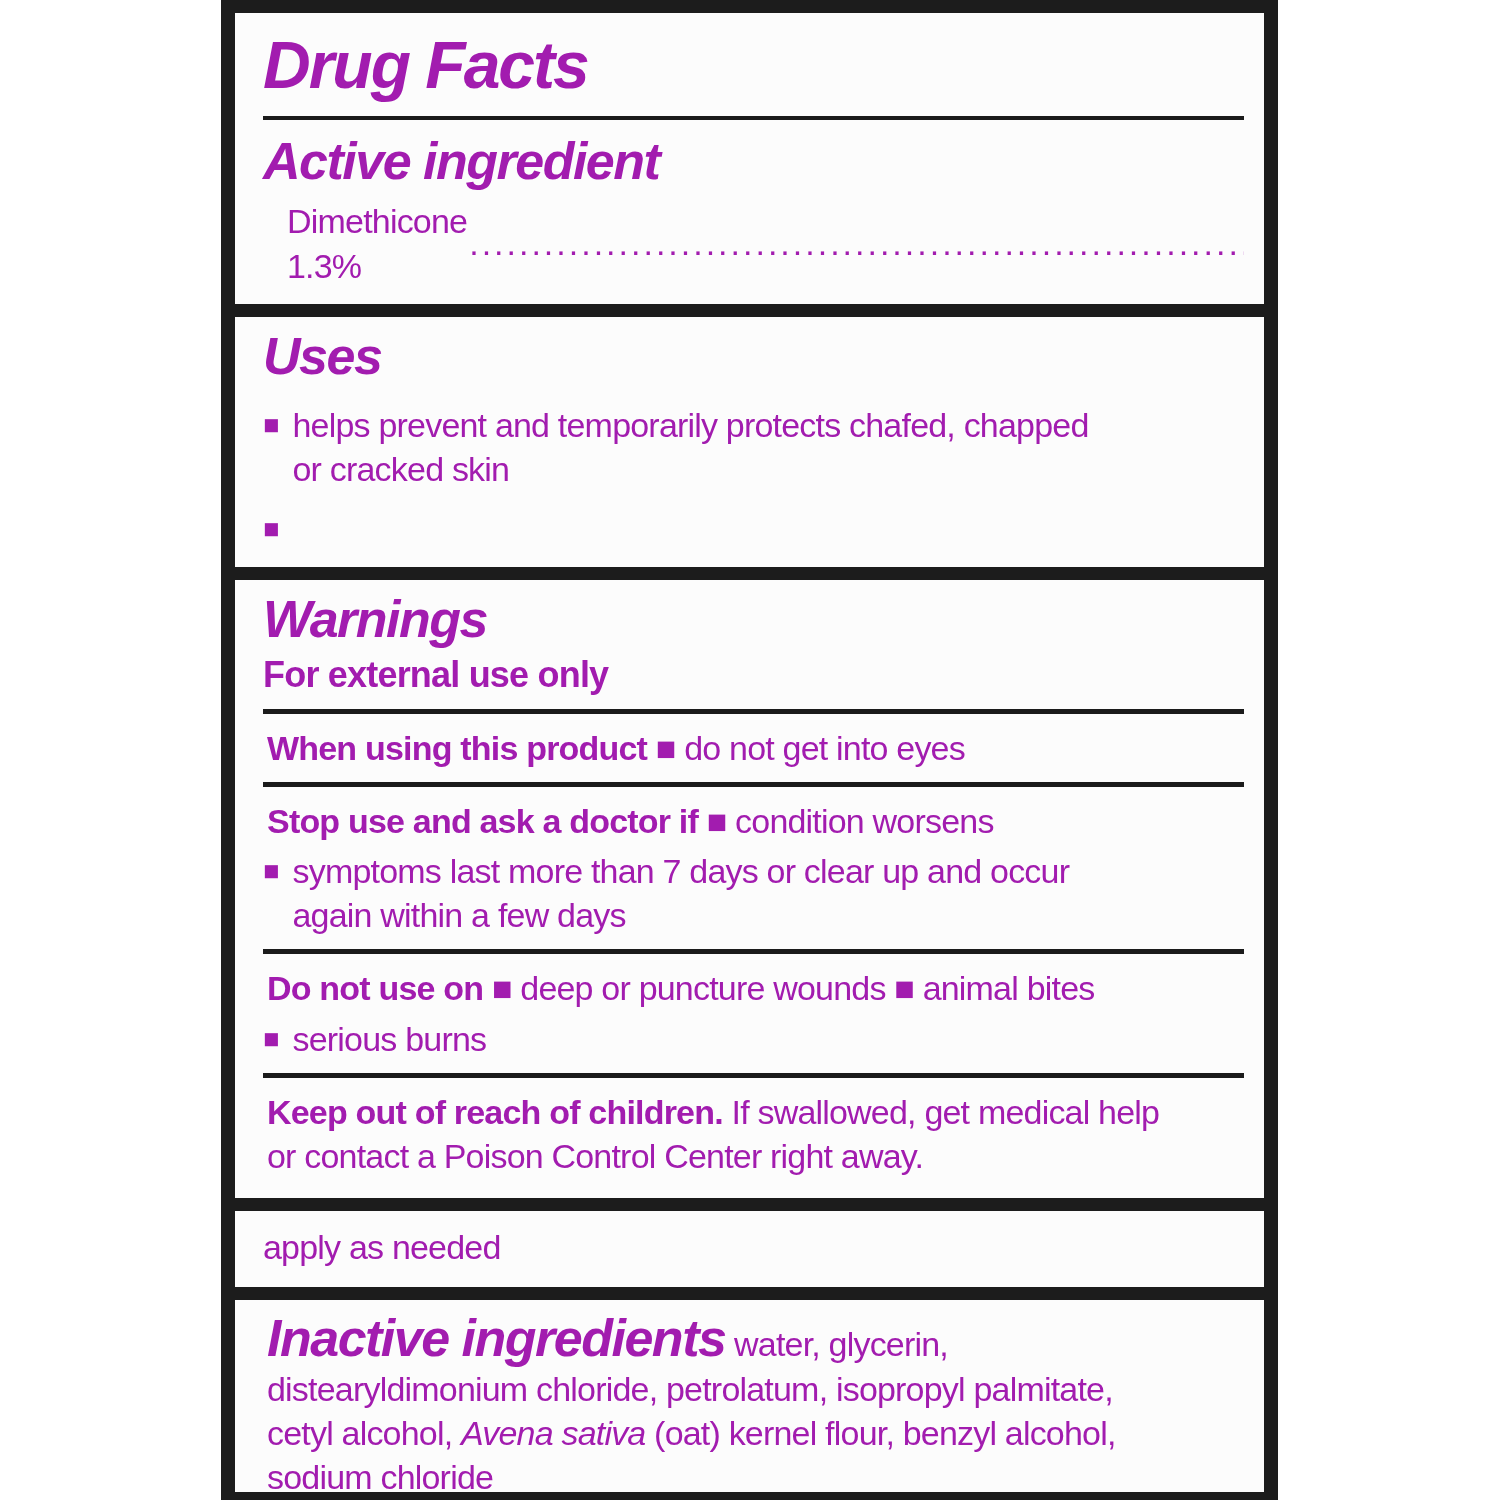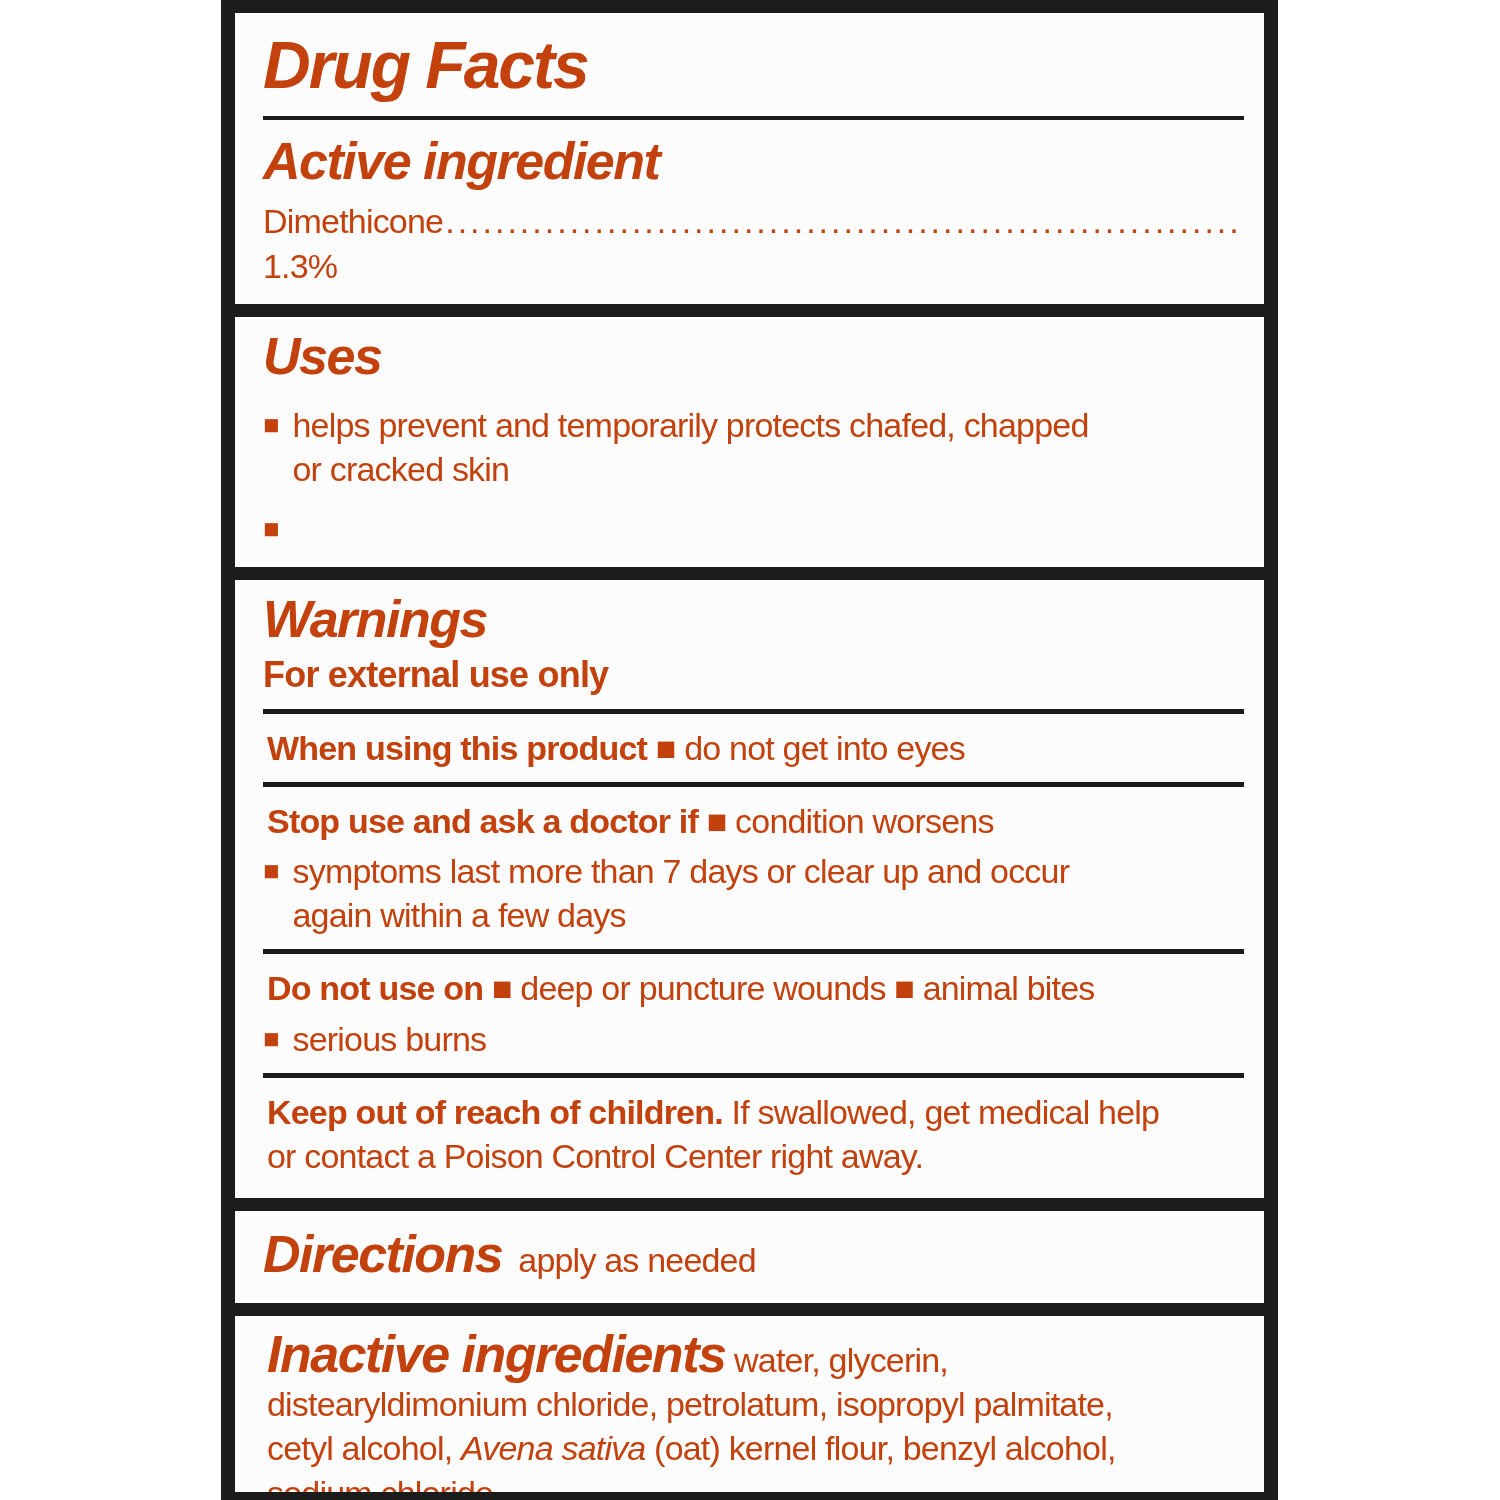--- a/index.html
+++ b/index.html
@@ -1,21 +1,21 @@
 <!DOCTYPE html>
 <html><head>
 <meta charset="utf-8">
 <style>
   * { margin:0; padding:0; box-sizing:border-box; }
   html,body { background:#ffffff; }
   .page {
     position:relative; width:1500px; height:1500px; overflow:hidden;
     background:#ffffff;
     font-family:"Liberation Sans","DejaVu Sans",sans-serif;
-    color:#c2410c;
+    color:#a21caf;
     font-stretch:condensed;
   }
   .df-label {
     position:absolute; left:221px; top:0; width:1057px;
     background:#1c1c1c;
     padding:13px 14px 11px 14px;
     display:flex; flex-direction:column; gap:13px;
   }
   .sec { background:#fcfcfc; padding:10px 20px 16px 28px; }
   .df-title {
@@ -23,21 +23,21 @@
     letter-spacing:-2px; padding-top:6px;
   }
   .rule-thin { border:none; border-top:4px solid #1b1b1b; margin:14px 0 12px 0; }
   .h2 {
     font-style:italic; font-weight:700; font-size:52px; line-height:1.15;
     letter-spacing:-1.5px;
   }
   .body-text { font-size:34px; line-height:1.3; letter-spacing:-0.8px; }
   .b { font-weight:700; }
   .pre { white-space:pre-line; }
-  .leader-row { display:flex; align-items:flex-start; margin-top:8px; overflow:hidden; }
+  .leader-row { display:flex; align-items:center; margin-top:8px; overflow:hidden;margin-left:24px; }
   .leader-dots {
     flex:1 1 auto; overflow:hidden; white-space:nowrap;
     letter-spacing:3px; padding-left:2px;
   }
   .bullet-item { display:flex; align-items:flex-start; gap:14px; margin-top:16px; }
   .bullet-item .marker { flex:0 0 auto; font-size:27px; line-height:44px; }
   .rule-mid { border:none; border-top:5px solid #1b1b1b; margin:12px 0 12px 0; }
   .wpara { margin:4px; }
   .warn-head { font-size:36px; font-weight:700; letter-spacing:-0.8px; line-height:1.25; margin-top:2px; }
   .directions-sec { display:flex; align-items:baseline; gap:16px; padding-top:14px; padding-bottom:18px; }
@@ -102,21 +102,20 @@
       </div>
 
       <hr class="rule-mid">
 
       <p class="wpara body-text"><span class="b">Keep out of reach of children.</span>
         <span class="pre">If swallowed, get medical help
 or contact a Poison Control Center right away.</span></p>
     </div>
 
     <div class="sec directions-sec">
-      <span class="h2">Directions</span>
       <span class="body-text">apply as needed</span>
     </div>
 
     <div class="sec">
       <p class="wpara body-text inactive-para"><span class="h2">Inactive ingredients</span><span class="pre"> water, glycerin,
 distearyldimonium chloride, petrolatum, isopropyl palmitate,
 cetyl alcohol, </span><i>Avena sativa</i><span class="pre"> (oat) kernel flour, benzyl alcohol,
 sodium chloride</span></p>
     </div>
 

